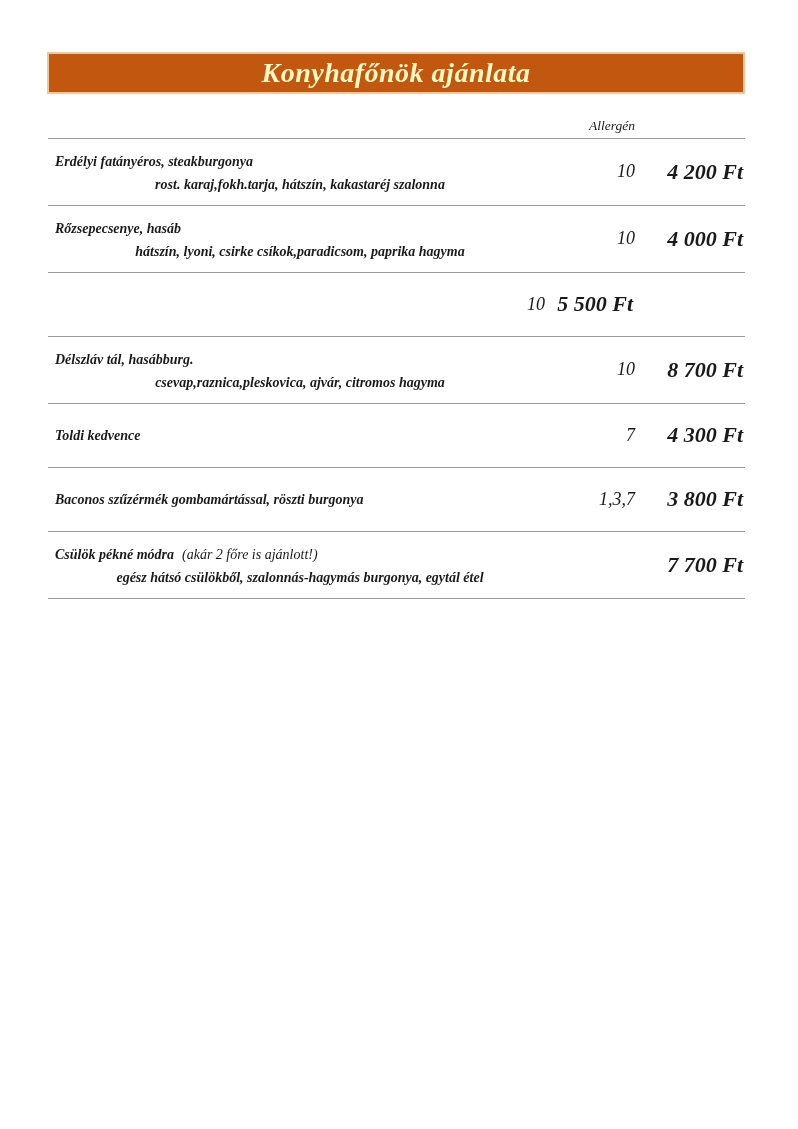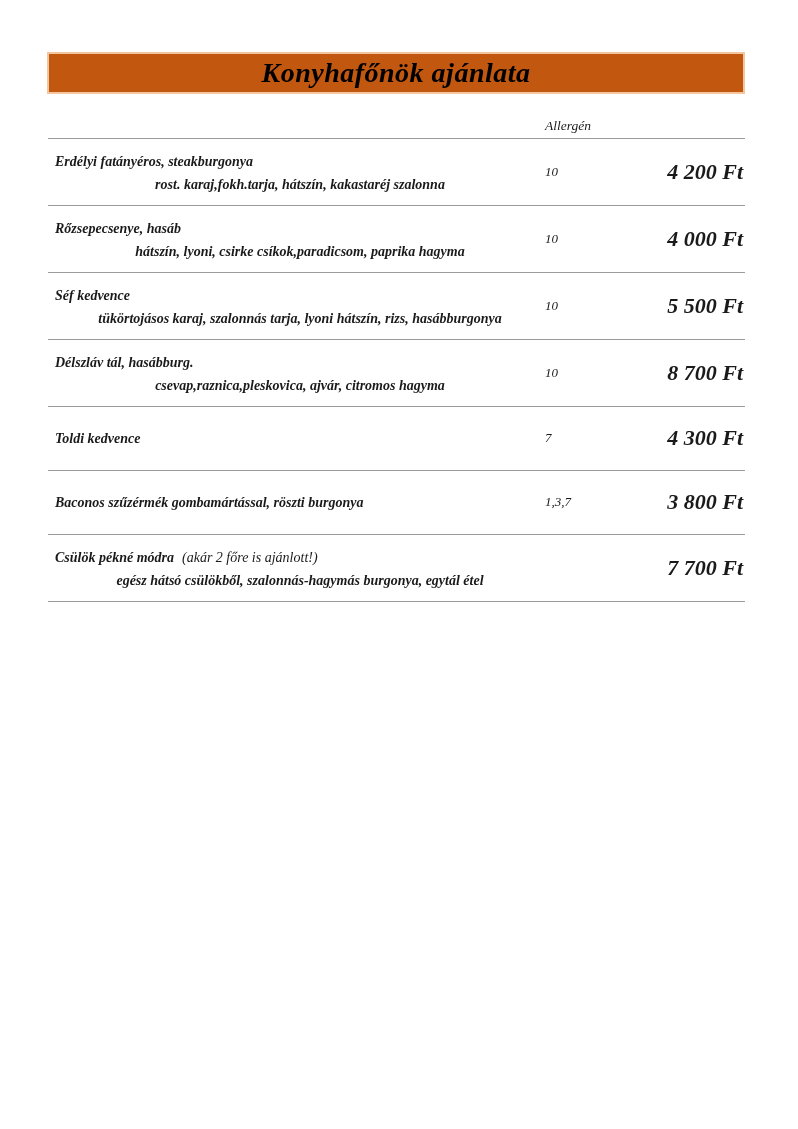--- a/index.html
+++ b/index.html
@@ -15,39 +15,39 @@
   .header-bar {
     margin: 52px 53px 0 47px;
     height: 38px;
     background: #c2570f;
     border: 2px solid #f2c7a0;
     display: flex;
     align-items: center;
     justify-content: center;
   }
   .header-title {
-    color: #000000;
+    color: #fef9c3;
     font-style: italic;
     font-weight: bold;
     font-size: 28px;
     letter-spacing: 0.5px;
   }
   .menu-table { margin: 0 53px 0 48px; }
   .grid-row {
     display: grid;
     grid-template-columns: 1fr 90px 110px;
     align-items: center;
   }
   .allergen-header-row {
     padding: 24px 0 4px 0;
     border-bottom: 1px solid #9b9b9b;
   }
   .allergen-label {
     grid-column: 2;
-    text-align: left;
+    text-align: right;
     font-style: italic;
     font-size: 13.5px;
   }
   .menu-row {
     border-bottom: 1px solid #9b9b9b;
     padding: 10px 0 11px 0;
     min-height: 42px;
     box-sizing: content-box;
   }
   .cell-text {
@@ -70,22 +70,22 @@
   .item-desc {
     font-weight: bold;
     font-style: italic;
     font-size: 14px;
     line-height: 18px;
     margin-top: 3px;
     text-align: center;
   }
   .cell-allergen {
     font-style: italic;
-    font-size: 13px;
-    text-align: left;
+    font-size: 18px;
+    text-align: right;
   }
   .cell-price {
     font-weight: bold;
     font-style: italic;
     font-size: 22px;
     text-align: right;
     padding-right: 2px;
     white-space: nowrap;
   }
 </style>
@@ -111,24 +111,20 @@
         </div>
         <div class="grid-row menu-row">
           <div class="cell-text">
             <div class="item-name-line"><span class="item-name">Rőzsepecsenye, hasáb</span></div>
             <div class="item-desc">hátszín, lyoni, csirke csíkok,paradicsom, paprika hagyma</div>
           </div>
           <div class="cell-allergen">10</div>
           <div class="cell-price">4 000 Ft</div>
         </div>
         <div class="grid-row menu-row">
-          <div class="cell-text">
-            <div class="item-name-line"><span class="item-name">Séf kedvence</span></div>
-            <div class="item-desc">tükörtojásos karaj, szalonnás tarja, lyoni hátszín, rizs, hasábburgonya</div>
-          </div>
           <div class="cell-allergen">10</div>
           <div class="cell-price">5 500 Ft</div>
         </div>
         <div class="grid-row menu-row">
           <div class="cell-text">
             <div class="item-name-line"><span class="item-name">Délszláv tál, hasábburg.</span></div>
             <div class="item-desc">csevap,raznica,pleskovica, ajvár, citromos hagyma</div>
           </div>
           <div class="cell-allergen">10</div>
           <div class="cell-price">8 700 Ft</div>

